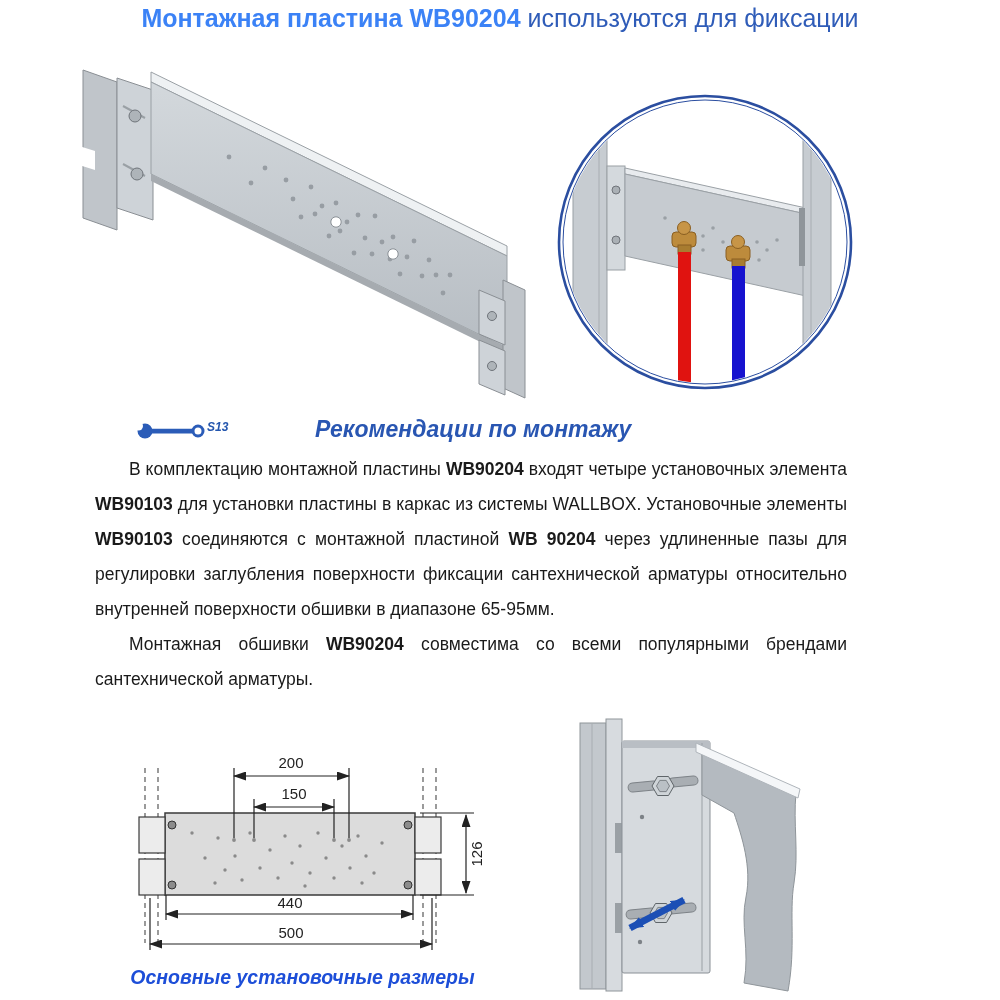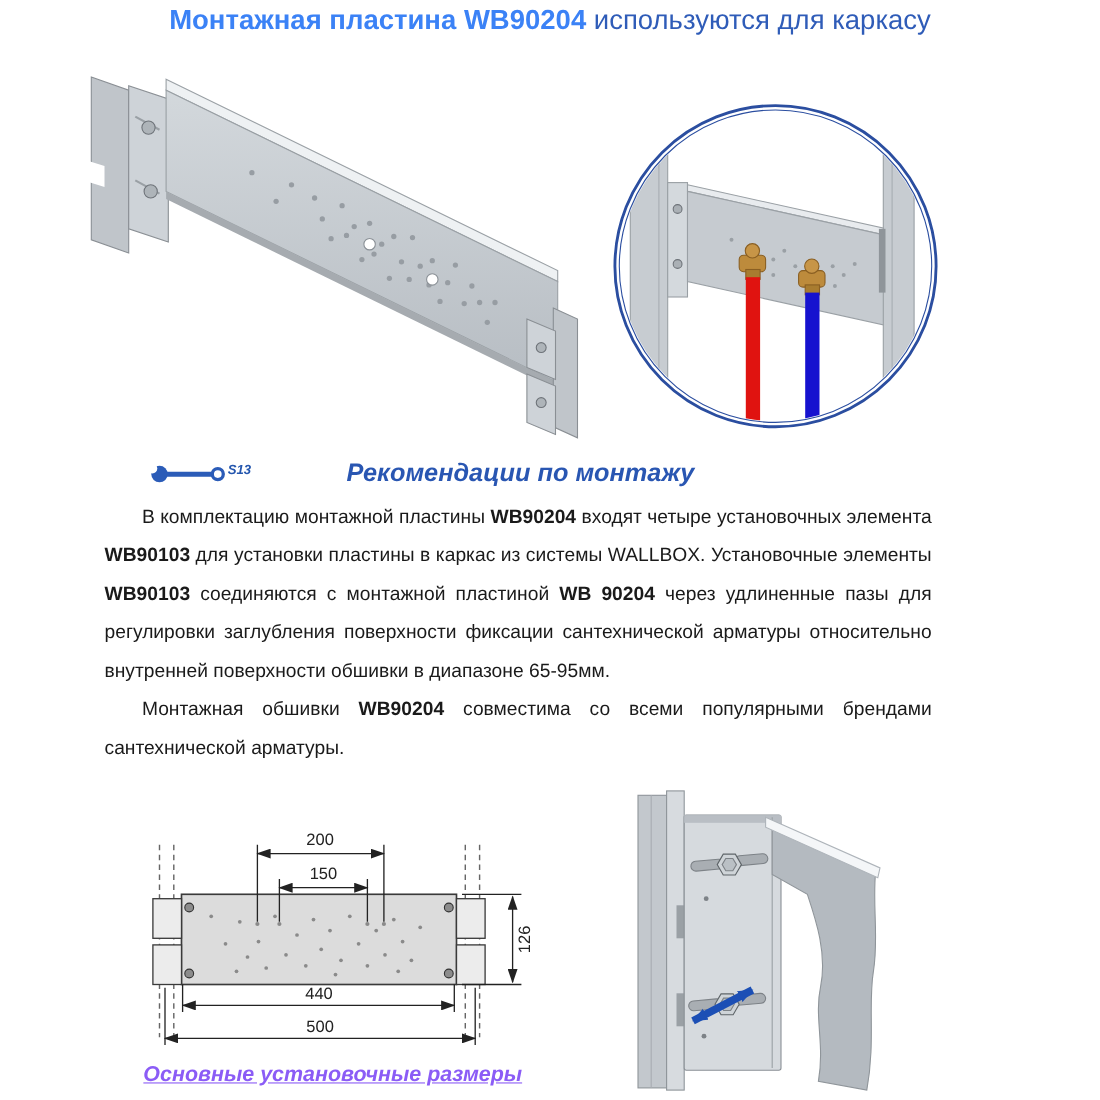--- a/index.html
+++ b/index.html
@@ -17,32 +17,32 @@
   .sec-head{left:315px;top:416px;font-size:23px;font-weight:700;font-style:italic;color:#2956b2;}
 
   
   .body-text{left:95px;top:452px;width:752px;color:#1a1a1a;font-size:17.5px;line-height:35px;
              text-align:justify;}
   .body-text p{margin:0;text-indent:34px;}
   .b{font-weight:700;}
 
   
   .caption{left:130px;top:966px;width:345px;text-align:center;font-size:19.5px;font-weight:700;
-           font-style:italic;color:#8b5cf6;text-decoration:underline;}
+           font-style:italic;color:#1d4ed8;}
 
   svg text{font-family:"Liberation Sans",sans-serif;}
   .dimtxt{font-size:15px;fill:#222;}
 </style>
 </head>
 <body>
 
 <div class="page">
 
   <div class="abs title">
-    <div class="t-line1"><span class="t-bold">Монтажная пластина WB90204</span><span class="t-rest"> используются для каркасу</span></div>
+    <div class="t-line1"><span class="t-bold">Монтажная пластина WB90204</span><span class="t-rest"> используются для фиксации</span></div>
   </div>
 
   <svg class="abs" style="left:55px;top:58px" width="490" height="345" viewBox="0 0 490 345">
     <defs>
       <linearGradient id="g1" x1="0" y1="0" x2="0" y2="1">
         <stop offset="0" stop-color="#d3d8dc"></stop>
           <stop offset="1" stop-color="#b7bdc3"></stop>
       </linearGradient>
     </defs>
 

